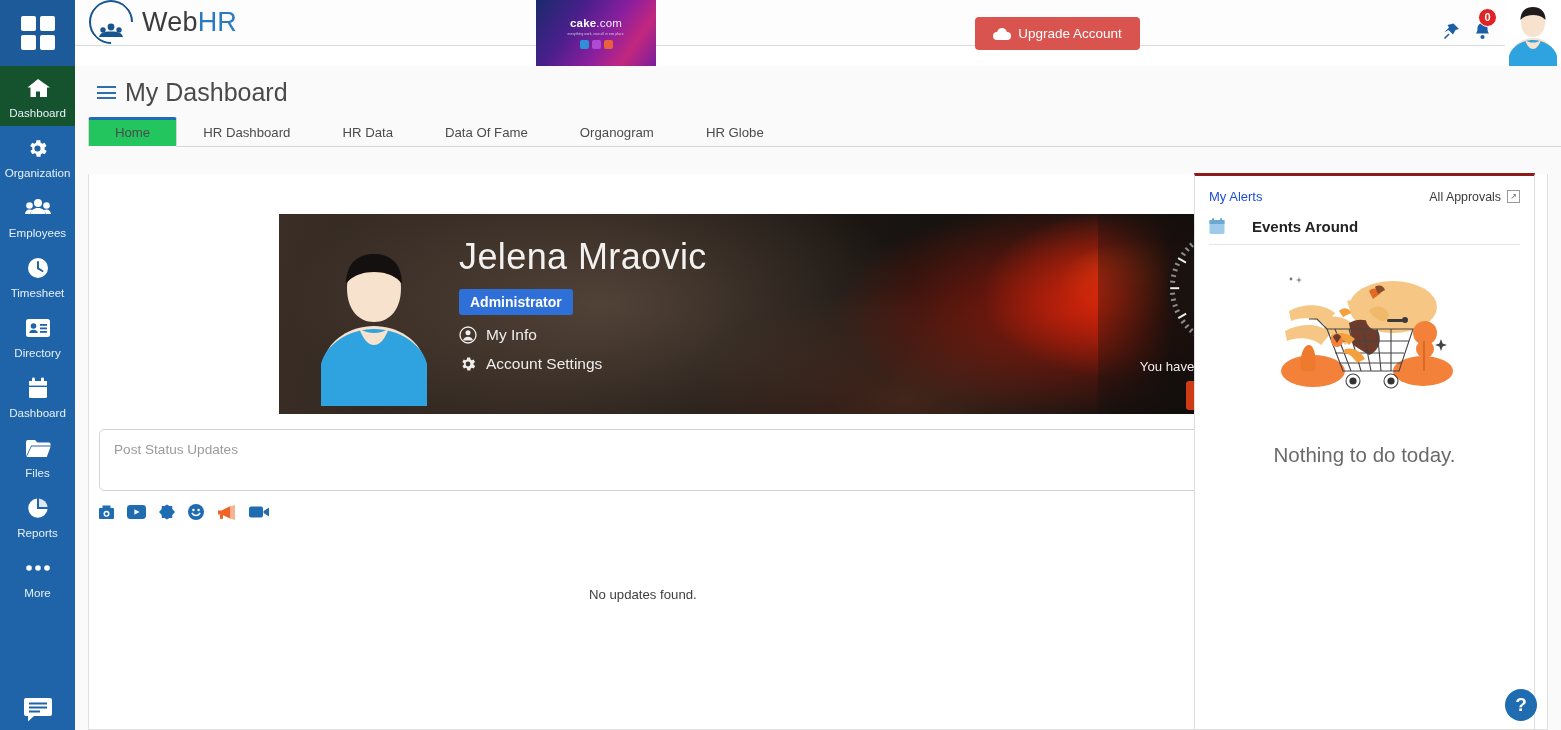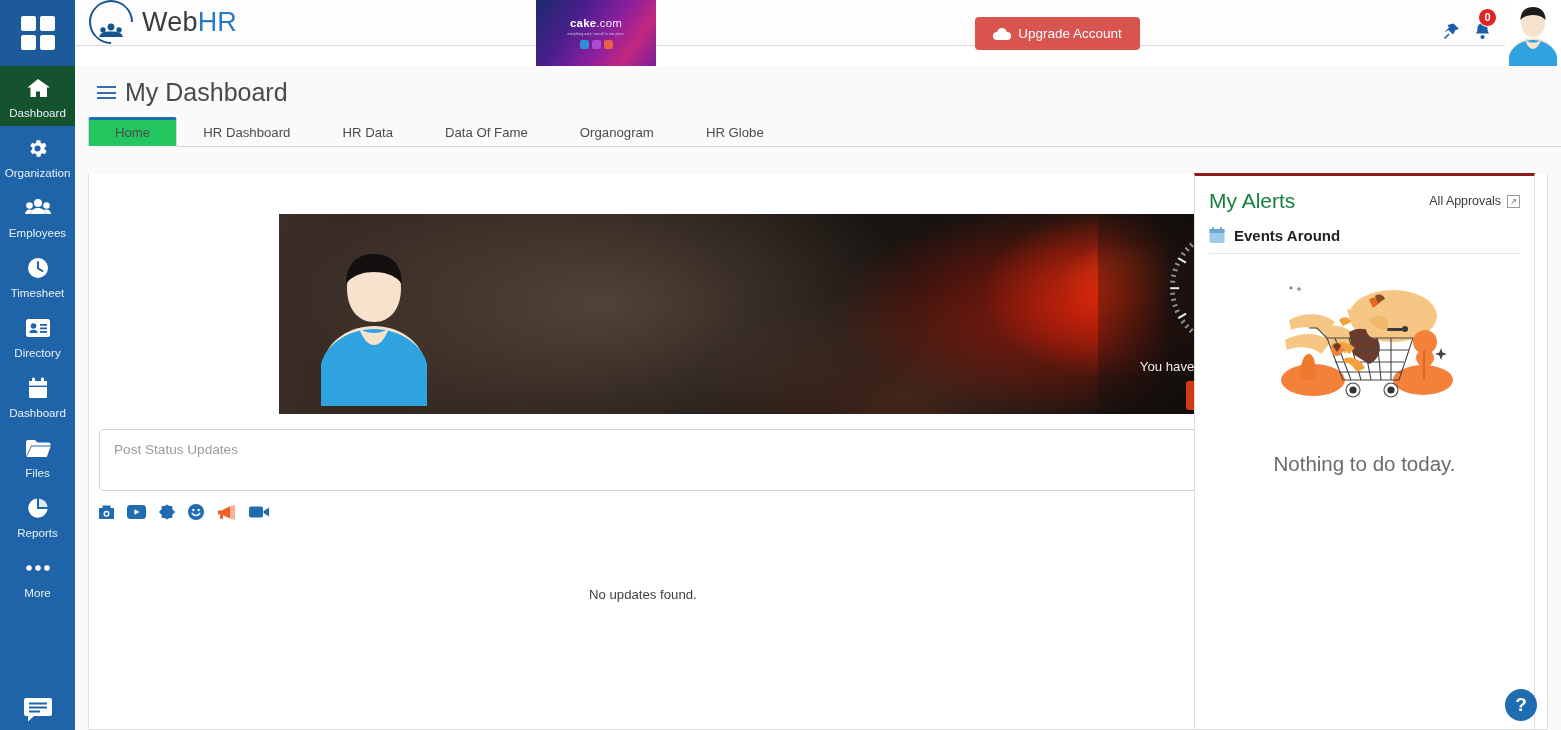--- a/index.html
+++ b/index.html
@@ -181,26 +181,26 @@
   #post-btn { position:absolute; left:895px; top:88px; width:180px; height:38px;
     background:#1a68b3; color:#fff; border:none; border-radius:4px; font-size:14px;
     cursor:pointer; font-family:"Liberation Sans", sans-serif; }
   #no-updates { position:absolute; left:490px; top:158px; font-size:13.2px; color:#3f3f3f; }
 
   
   #alerts { position:absolute; right:12px; top:-1px; width:341px; height:557px;
     background:#fff; border:1px solid #dedede; border-top:3px solid #8f1a1a; }
   #alerts-head { display:flex; align-items:center; justify-content:space-between;
     padding: 13px 14px 0 14px; }
-  #alerts-title { font-size:21px; color:#15803d; }
+  #alerts-title { font-size:13px; color:#1d4ed8; }
   #all-approvals { display:flex; align-items:center; gap:6px; font-size:12.4px;
     color:#3a3a3a; cursor:pointer; }
   .ext-box { width:13px; height:13px; border:1px solid #9a9a9a; display:flex;
     align-items:center; justify-content:center; font-size:8px; color:#666; }
-  #events-around { display:flex; align-items:flex-start; gap:9px; padding: 14px 0 0 14px;
+  #events-around { display:flex; align-items:flex-start; gap:27px; padding: 14px 0 0 14px;
     font-size:15px; color:#232323; font-weight:bold; cursor:pointer; }
   #waiting-title { padding: 26px 0 0 14px; font-size:14.6px; font-weight:bold;
     color:#1a1a1a; }
   #waiting-rule { margin: 9px 14px 0; border-top:1px solid #e6e6e6; }
   #empty-illus { margin: 22px auto 0; width: 200px; height: 128px; position:relative; }
   #nothing-text { text-align:center; font-size:20.5px; color:#6a6a6a; margin-top:48px; }
 
   #help-btn { position:absolute; right:10px; bottom:8px; width:32px; height:32px;
     border-radius:50%; background:#1f6cb0; color:#fff; display:flex;
     align-items:center; justify-content:center; font-size:19px; font-weight:bold;
@@ -421,20 +421,40 @@
       <div id="banner-avatar">
         <svg width="110" height="170" viewBox="0 0 110 170">
           <path d="M28 52c0-19 10-30 27-30s27 11 27 30c0 21-11 34-27 34S28 73 28 52z" fill="#f6e2cd"></path>
           <path d="M27 48c0-21 12-30 28-30s28 9 28 30c0 0-7-12-28-12S27 48 27 48z" fill="#14100f"></path>
           <path d="M55 90c24 0 45 14 50 33v47H5v-47c5-19 26-33 50-33z" fill="#f6e2cd"></path>
           <path d="M55 93c25 0 48 15 53 35v42H2v-42c5-20 28-35 53-35z" fill="#2fa3e0"></path>
           <path d="M40 92c4 11 9 17 15 17s11-6 15-17c-5 4-10 5-15 5s-10-1-15-5z" fill="#f6e2cd"></path>
         </svg>
       </div>
 
+      <div id="banner-info">
+        <div id="user-name">Jelena Mraovic</div>
+        <div id="role-badge">Administrator</div>
+
+        <div class="banner-link">
+          <svg width="18" height="18" viewBox="0 0 18 18">
+            <circle cx="9" cy="9" r="8" fill="none" stroke="#efedeb" stroke-width="1.3"></circle>
+            <circle cx="9" cy="6.8" r="2.5" fill="#efedeb"></circle>
+            <path d="M3.8 14.6c.7-2.5 2.7-3.8 5.2-3.8s4.5 1.3 5.2 3.8z" fill="#efedeb"></path>
+          </svg>
+          <span>My Info</span>
+        </div>
+
+        <div class="banner-link">
+          <svg width="18" height="18" viewBox="0 0 24 24">
+            <path fill="#efedeb" d="M19.4 13a7.8 7.8 0 0 0 0-2l2-1.6-2-3.4-2.4 1a7.6 7.6 0 0 0-1.7-1l-.4-2.6h-4l-.4 2.6a7.6 7.6 0 0 0-1.7 1l-2.4-1-2 3.4L6.6 11a7.8 7.8 0 0 0 0 2l-2 1.6 2 3.4 2.4-1a7.6 7.6 0 0 0 1.7 1l.4 2.6h4l.4-2.6a7.6 7.6 0 0 0 1.7-1l2.4 1 2-3.4zM12 15.2A3.2 3.2 0 1 1 15.2 12 3.2 3.2 0 0 1 12 15.2z"></path>
+          </svg>
+          <span>Account Settings</span>
+        </div>
+      </div>
 
       <div id="clock-area">
         <div id="clock-face">
           <span class="tick major" style="transform:rotate(0deg)"></span>
           <span class="tick" style="transform:rotate(6deg)"></span>
             <span class="tick" style="transform:rotate(12deg)"></span>
           <span class="tick" style="transform:rotate(18deg)"></span>
             <span class="tick" style="transform:rotate(24deg)"></span>
           <span class="tick major" style="transform:rotate(30deg)"></span>
           <span class="tick" style="transform:rotate(36deg)"></span>

